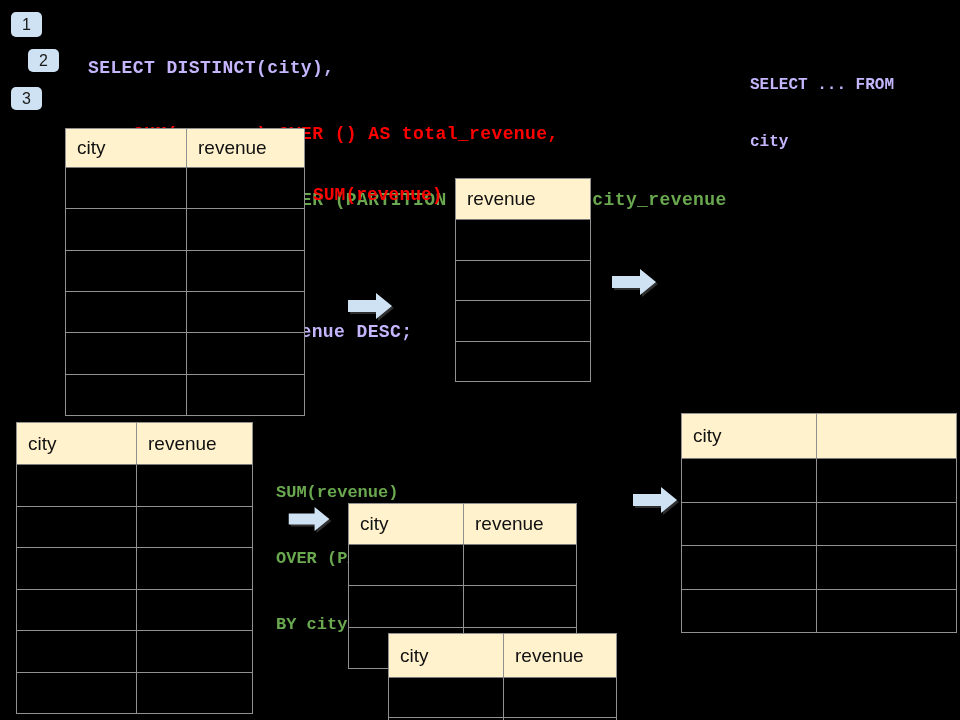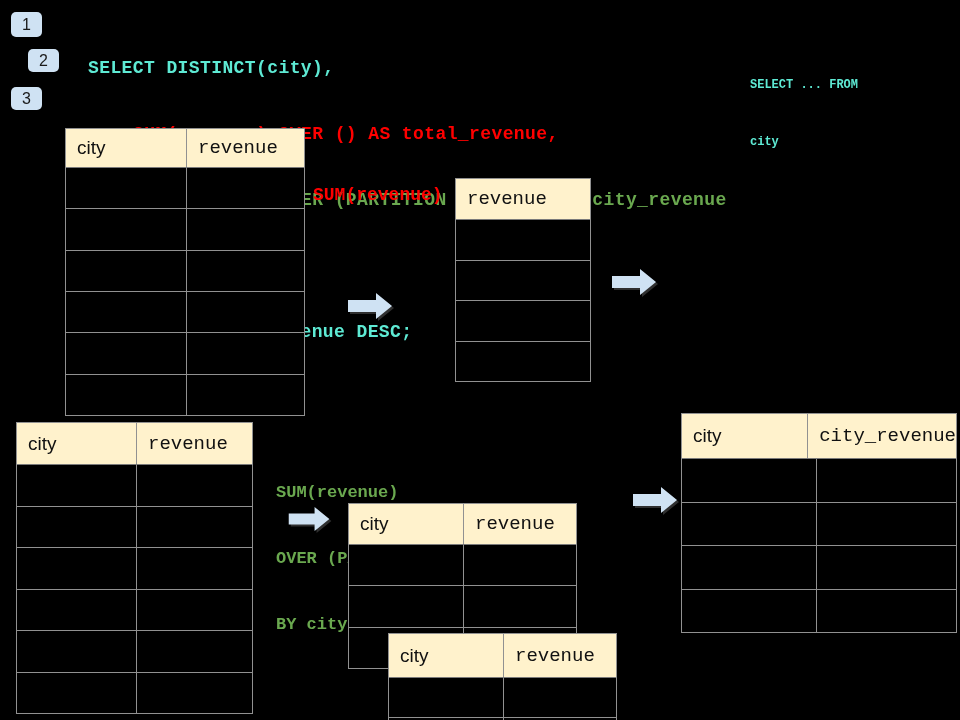--- a/index.html
+++ b/index.html
@@ -5,38 +5,38 @@
   html,body{margin:0;padding:0;background:#000;}
   .canvas{position:relative;width:960px;height:720px;background:#000;overflow:hidden;
           font-family:"Liberation Sans", sans-serif;}
 
   
   .mono{font-family:"Liberation Mono","DejaVu Sans Mono",monospace;font-weight:bold;
         white-space:pre;}
   .code{position:absolute;left:88px;top:13px;font-size:18px;line-height:22px;letter-spacing:.4px;}
   .code .ind1{margin-left:45px;}
   .code .ind2{margin-left:22px;}
-  .purple{color:#5eead4;}
+  .purple{color:#c4b5fd;}
   .red{color:#FF0000;}
   .green{color:#6AA84F;}
-  .note{position:absolute;left:750px;top:38px;font-size:12px;line-height:19px;}
+  .note{position:absolute;left:750px;top:38px;font-size:16px;line-height:19px;}
   .ann-total{position:absolute;left:313px;top:140px;font-size:18px;line-height:22px;}
   .ann-part{position:absolute;left:276px;top:438px;font-size:17px;line-height:22px;}
 
   
   .badge{position:absolute;background:#CFE2F3;border-radius:5px;color:#1a1a1a;
          display:flex;align-items:center;justify-content:center;font-size:16px;}
 
   
   .tbl{position:absolute;border:1.5px solid #919191;background:#000;
        display:flex;flex-direction:column;box-sizing:border-box;}
   .hdr{display:flex;background:#FFF2CC;border-bottom:1px solid #7a7a7a;flex:0 0 auto;}
   .hcell{display:flex;align-items:center;padding-left:11px;font-size:19px;color:#111;
          box-sizing:border-box;border-right:1px solid #919191;}
-  .hcell.last{border-right:none;flex:1;font-family:Liberation Mono, monospace;}
+  .hcell.last{border-right:none;flex:1;}
   .tbody{display:flex;flex-direction:column;flex:1;}
   .row{display:flex;flex:1;border-bottom:1px solid #919191;}
   .row:last-child{border-bottom:none;}
   .cell{box-sizing:border-box;border-right:1px solid #919191;}
   .cell.last{border-right:none;flex:1;}
 
   #t1{left:65px;top:128px;width:240px;height:288px;}  #t1 .hdr{height:38px;} #t1 .c1{width:121px;}
   #t2{left:455px;top:178px;width:136px;height:204px;} #t2 .hdr{height:40px;}
   #t3{left:16px;top:422px;width:237px;height:292px;}  #t3 .hdr{height:41px;} #t3 .c1{width:120px;}
   #t4{left:348px;top:503px;width:229px;height:166px;} #t4 .hdr{height:40px;} #t4 .c1{width:115px;}
@@ -198,21 +198,20 @@
       <div class="row">
           <div class="cell c1"></div>
           <div class="cell last"></div>
         </div>
     </div>
   </div>
 
   <div class="tbl" id="t6">
     <div class="hdr">
       <div class="hcell c1">city</div>
-      <div class="hcell last">city_revenue</div>
     </div>
     <div class="tbody">
       <div class="row">
           <div class="cell c1"></div>
           <div class="cell last"></div>
         </div>
       <div class="row">
           <div class="cell c1"></div>
           <div class="cell last"></div>
         </div>

